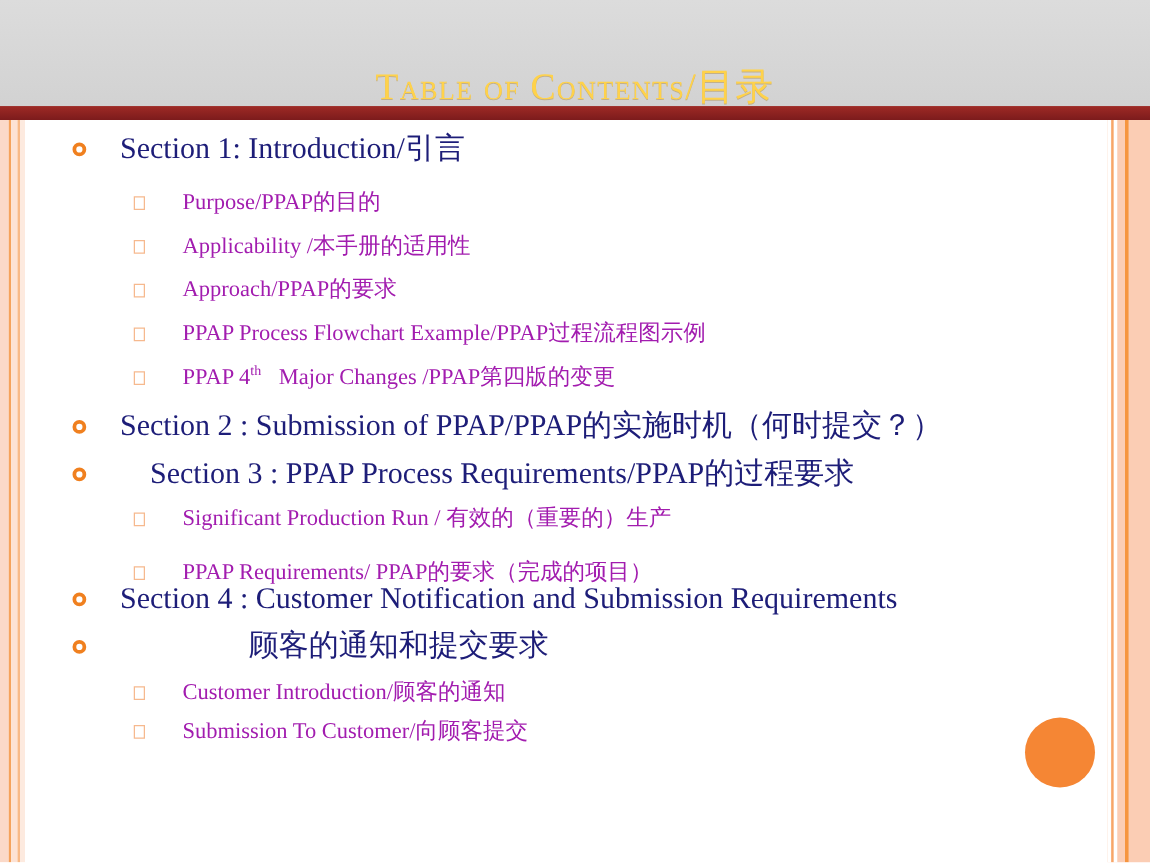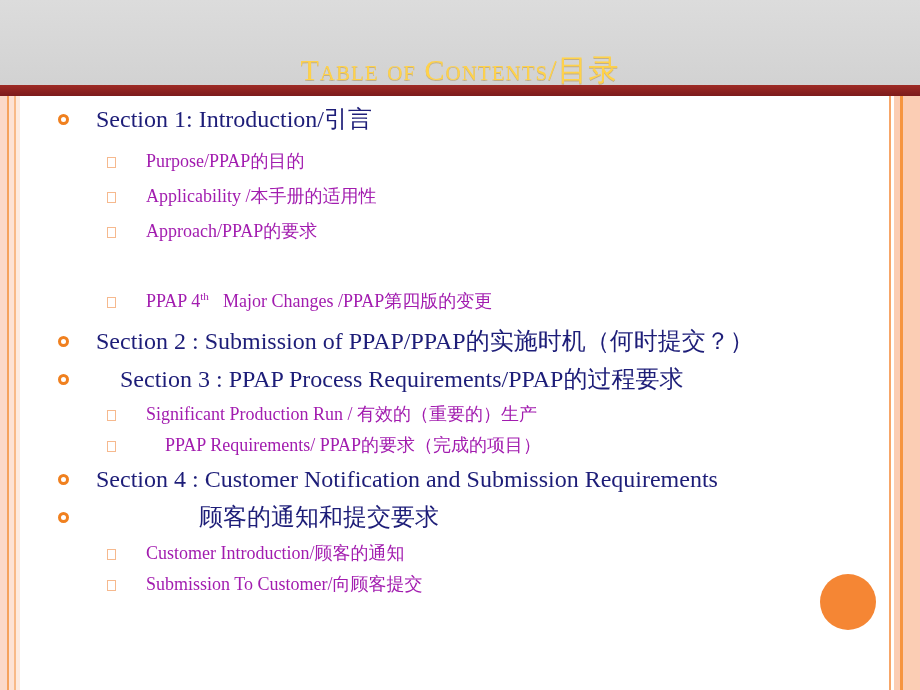--- a/index.html
+++ b/index.html
@@ -234,20 +234,26 @@
           <span class="sq"></span>
         </div>
         <div class="txt">Applicability /本手册的适用性</div>
       </div>
       <div class="row lvl2" style="top: 122px;">
         <div class="bullet-wrap">
           <span class="sq"></span>
         </div>
         <div class="txt">Approach/PPAP的要求</div>
       </div>
+      <div class="row lvl2" style="top: 157px;">
+        <div class="bullet-wrap">
+          <span class="sq"></span>
+        </div>
+        <div class="txt">PPAP Process Flowchart Example/PPAP过程流程图示例</div>
+      </div>
       <div class="row lvl2" style="top: 192px;">
         <div class="bullet-wrap">
           <span class="sq"></span>
         </div>
         <div class="txt">PPAP 4<sup>th</sup><span class="sup-gap"></span>Major Changes /PPAP第四版的变更</div>
       </div>
       <div class="row lvl1" style="top: 230px;">
         <div class="bullet-wrap">
           <span class="ring"></span>
         </div>
@@ -258,21 +264,21 @@
           <span class="ring"></span>
         </div>
         <div class="txt">Section 3 : PPAP Process Requirements/PPAP的过程要求</div>
       </div>
       <div class="row lvl2" style="top: 305px;">
         <div class="bullet-wrap">
           <span class="sq"></span>
         </div>
         <div class="txt">Significant Production Run / 有效的（重要的）生产</div>
       </div>
-      <div class="row lvl2" style="top: 336px; gap: 19px;">
+      <div class="row lvl2" style="top: 348px;">
         <div class="bullet-wrap">
           <span class="sq"></span>
         </div>
         <div class="txt">PPAP Requirements/ PPAP的要求（完成的项目）</div>
       </div>
       <div class="row lvl1" style="top: 368px;">
         <div class="bullet-wrap">
           <span class="ring"></span>
         </div>
         <div class="txt">Section 4 : Customer Notification and Submission Requirements</div>

